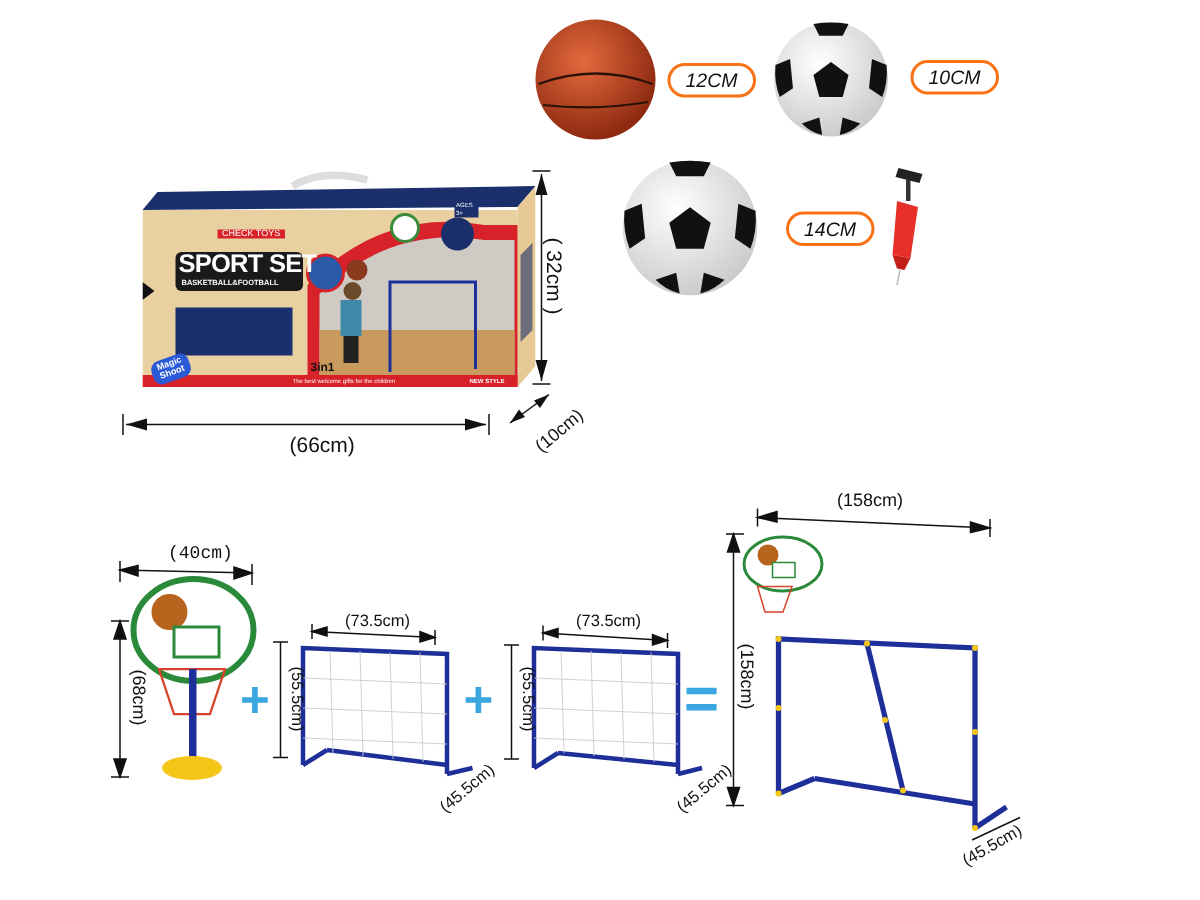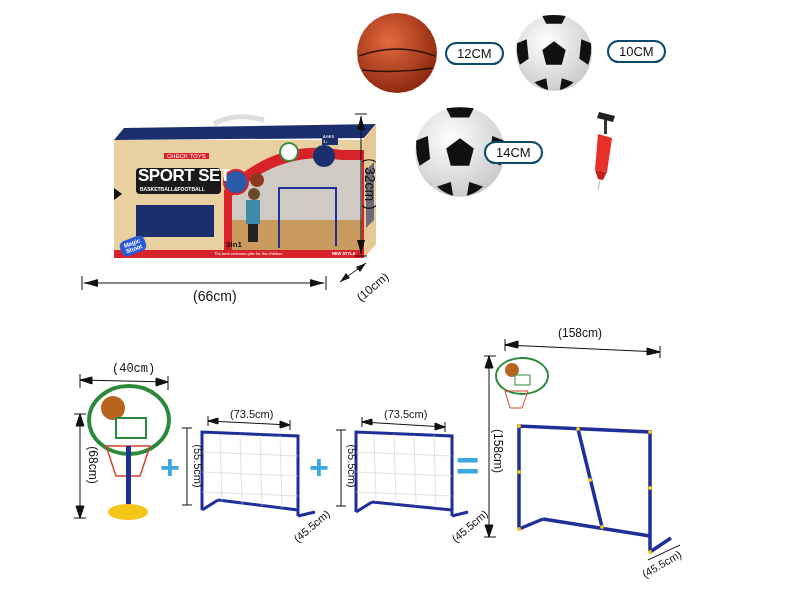--- a/index.html
+++ b/index.html
@@ -1,27 +1,27 @@
 <!DOCTYPE html>
 <html><head>
 <meta charset="utf-8">
 <style>
   html,body{margin:0;padding:0;background:#fff;}
   body{width:800px;height:600px;position:relative;overflow:hidden;font-family:"Liberation Sans",sans-serif;color:#111;}
   .abs{position:absolute;}
   .dim{font-size:12px;color:#111;white-space:nowrap;}
   .dim-lg{font-size:14px;color:#111;white-space:nowrap;}
-  .pill{position:absolute;border:2px solid #0c4a6e;border-radius:12px;padding:2px 10px;font-size:13px;background:#fff;}
+  .pill{position:absolute;border:2px solid #f97316;border-radius:12px;padding:2px 10px;font-size:13px;background:#fff;font-style:italic;}
   .plus{color:#3aa7e0;font-weight:bold;font-size:34px;line-height:34px;}
   .eq{color:#3aa7e0;font-weight:bold;font-size:40px;line-height:40px;}
 </style>
 </head>
 <body>
 
-<div class="abs" style="left:95px;top:128px;width:278px;height:138px;margin-left:19px;">
+<div class="abs" style="left:95px;top:128px;width:278px;height:138px;">
   <svg width="262" height="150" viewBox="0 0 262 150" style="position:absolute;left:0;top:-18px;">
 
     <path d="M100 14 Q120 2 150 10" stroke="#ddd" stroke-width="5" fill="none"></path>
 
     <polygon points="0,30 10,18 262,14 250,28" fill="#1a2f6b"></polygon>
 
     <polygon points="250,28 262,14 262,134 250,148" fill="#e6c994"></polygon>
     <polygon points="252,60 260,52 260,110 252,118" fill="#1a2f6b" opacity="0.6"></polygon>
 
     <rect x="0" y="30" width="250" height="118" fill="#e8d0a0"></rect>
@@ -126,21 +126,21 @@
       </defs>
     <circle cx="40" cy="40" r="39" fill="url(#sb2)"></circle>
     <polygon points="40,28 52,37 48,52 32,52 28,37" fill="#111"></polygon>
     <path d="M28 2 Q40 0 52 2 L48 10 L32 10 Z" fill="#111"></path>
     <path d="M2 30 L12 26 L14 46 L5 52 Q1 42 2 30 Z" fill="#111"></path>
     <path d="M78 30 L68 26 L66 46 L75 52 Q79 42 78 30 Z" fill="#111"></path>
     <path d="M20 70 L32 66 L34 78 Q26 76 20 70 Z" fill="#111"></path>
     <path d="M60 70 L48 66 L46 78 Q54 76 60 70 Z" fill="#111"></path>
   </svg>
 </div>
-<div class="pill" style="left:484px;top:141px;">14CM</div>
+<div class="pill" style="left:524px;top:141px;">14CM</div>
 
 <div class="abs" style="left:585px;top:108px;width:36px;height:84px;">
   <svg width="36" height="84" viewBox="0 0 36 84">
     <path d="M14 4 L30 8 L28 14 L20 12 L12 10 Z" fill="#222"></path>
     <rect x="19" y="12" width="3" height="14" fill="#333"></rect>
     <path d="M13 26 L27 30 L22 64 L10 62 Z" fill="#e8302a"></path>
     <path d="M10 62 L22 64 L18 72 L13 71 Z" fill="#c41e18"></path>
     <line x1="15" y1="72" x2="13" y2="82" stroke="#bbb" stroke-width="1"></line>
   </svg>
 </div>

